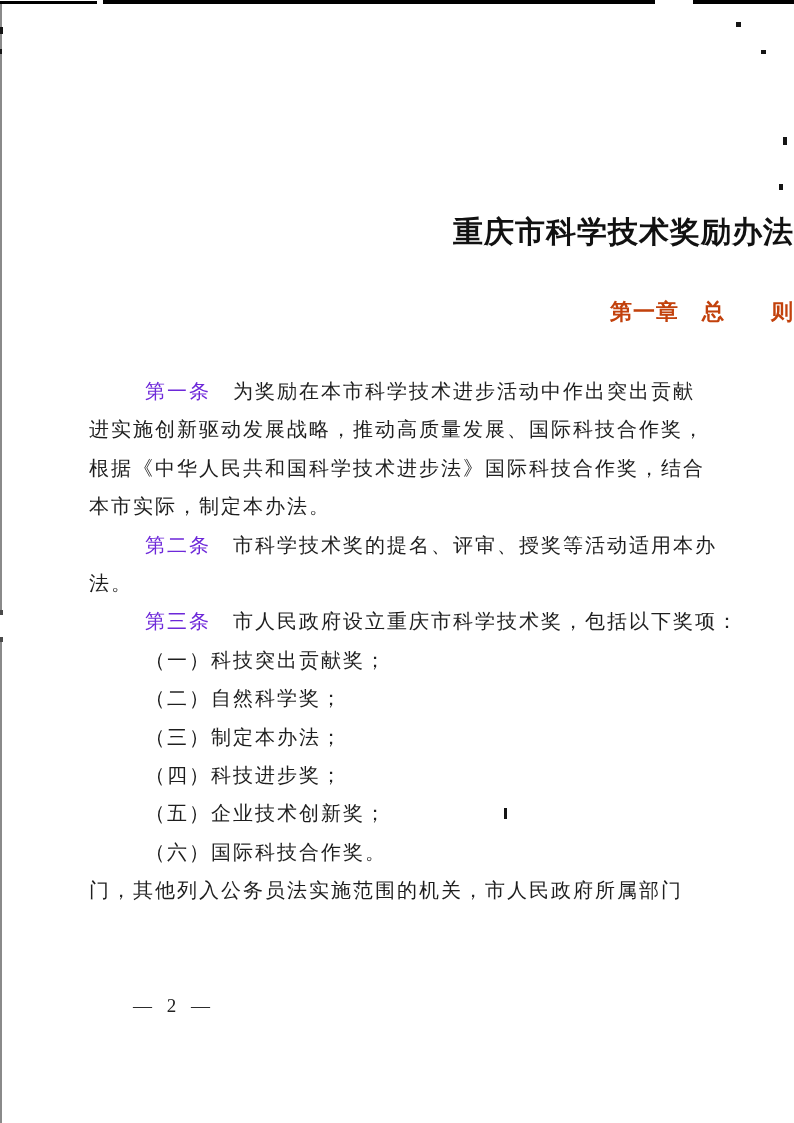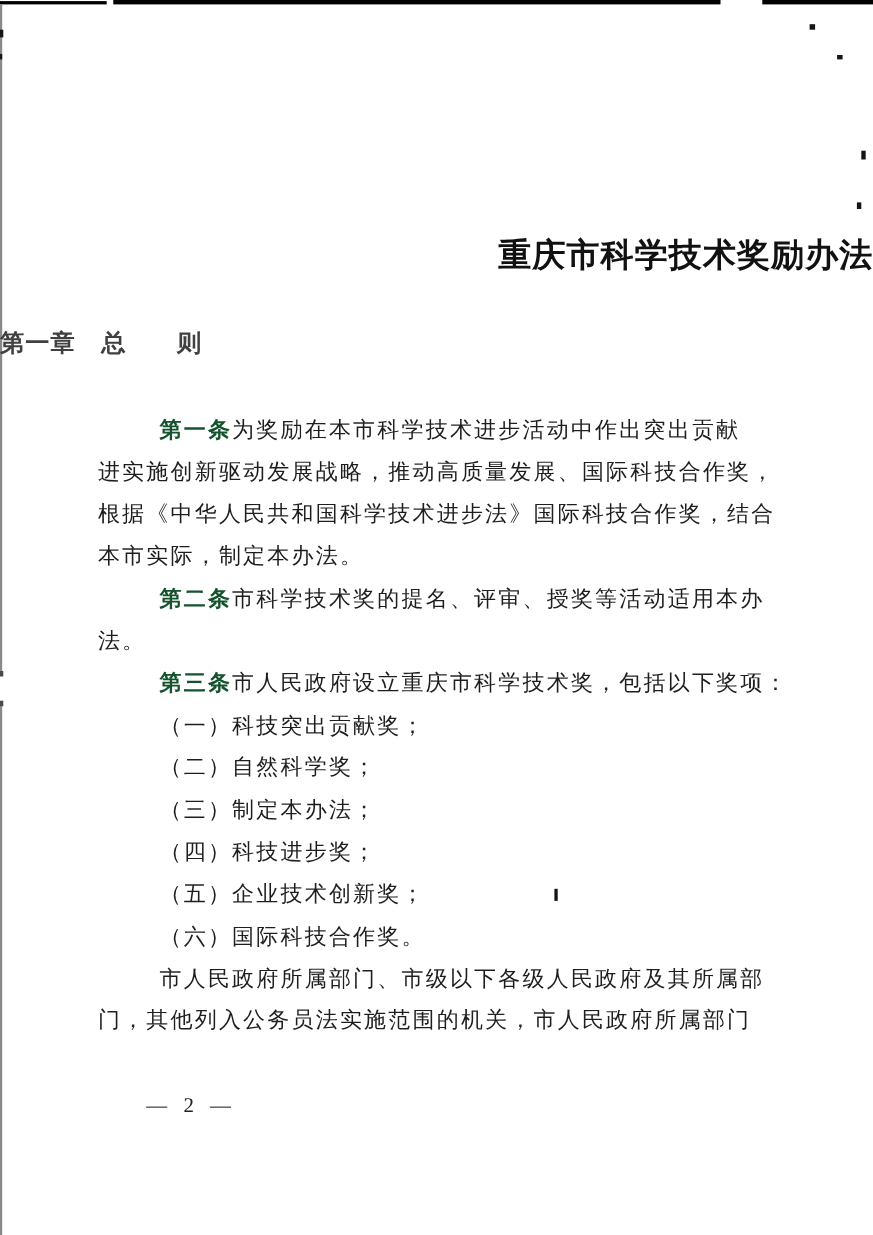--- a/index.html
+++ b/index.html
@@ -26,41 +26,42 @@
     position:absolute;top:212px;left:0;width:100%;
     text-align:right;
     font-family:"Liberation Sans","DejaVu Sans",sans-serif;
     font-weight:bold;
     font-size:30px;letter-spacing:1px;
     color:#111111;
     white-space:nowrap;
   }
   .chapter-heading{
     position:absolute;top:297px;left:0;width:100%;
-    text-align:left;
+    text-align:right;
     font-family:"Liberation Sans","DejaVu Sans",sans-serif;
     font-weight:bold;
     font-size:22px;letter-spacing:1px;
-    color:#404040;
+    color:#c2410c;
     white-space:nowrap;
   }
   .doc-body{
     position:absolute;top:372px;left:89px;width:620px;
   }
   .text-line{
     height:38.4px;line-height:38.4px;
     font-size:20px;letter-spacing:2px;
     white-space:nowrap;
     color:#1e1e1e;
   }
   .text-line.indent{padding-left:56px;}
   .text-line .kw{
     font-family:"Liberation Sans","DejaVu Sans",sans-serif;
-    font-weight:bold;
-    color:#14532d;
+    font-weight:normal;
+    margin-right:22px;
+    color:#6d28d9;
   }
   .page-number{
     position:absolute;top:994px;left:133px;
     font-size:19px;line-height:24px;letter-spacing:5px;
     color:#222222;
     white-space:nowrap;
   }
 </style>
 </head>
 <body>
@@ -92,17 +93,16 @@
     <div class="text-line"><span>本市实际，制定本办法。</span></div>
     <div class="text-line indent"><span class="kw">第二条</span><span>市科学技术奖的提名、评审、授奖等活动适用本办</span></div>
     <div class="text-line"><span>法。</span></div>
     <div class="text-line indent"><span class="kw">第三条</span><span>市人民政府设立重庆市科学技术奖，包括以下奖项：</span></div>
     <div class="text-line indent"><span>（一）科技突出贡献奖；</span></div>
     <div class="text-line indent"><span>（二）自然科学奖；</span></div>
     <div class="text-line indent"><span>（三）制定本办法；</span></div>
     <div class="text-line indent"><span>（四）科技进步奖；</span></div>
     <div class="text-line indent"><span>（五）企业技术创新奖；</span></div>
     <div class="text-line indent"><span>（六）国际科技合作奖。</span></div>
-    <div class="text-line indent"><span>市人民政府所属部门、市级以下各级人民政府及其所属部</span></div>
     <div class="text-line"><span>门，其他列入公务员法实施范围的机关，市人民政府所属部门</span></div>
   </div>
 
 <div class="page-number">— 2 —</div>
 
 </body></html>

